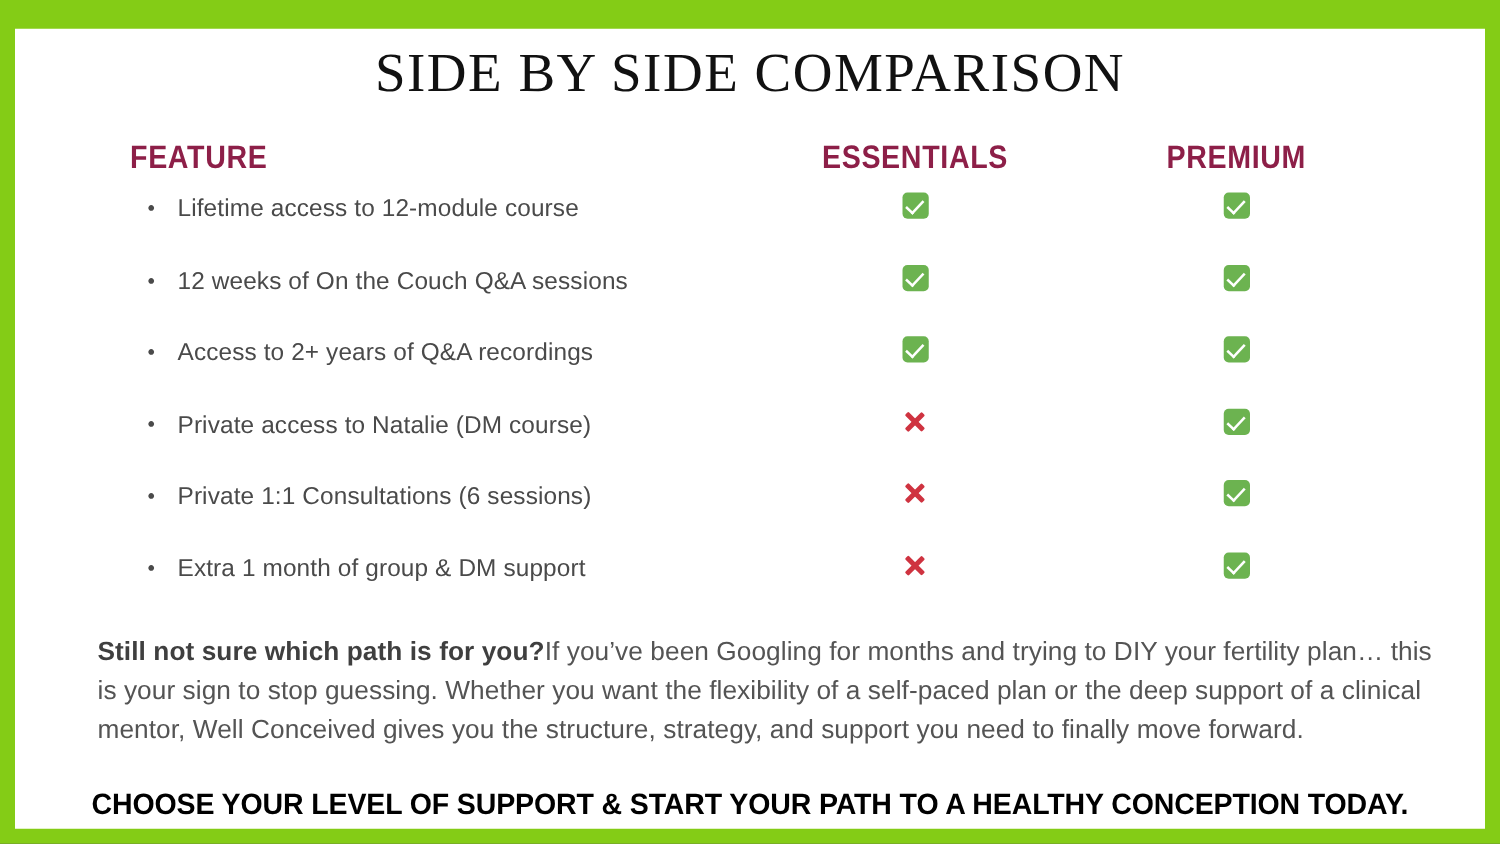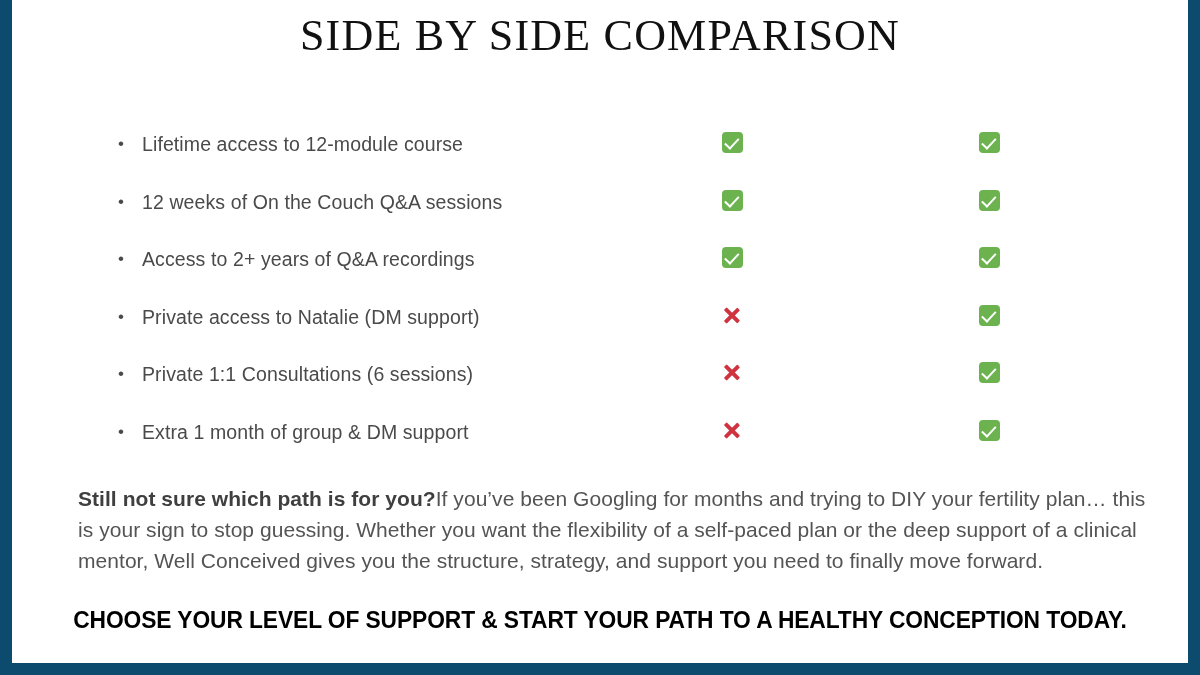--- a/index.html
+++ b/index.html
@@ -4,21 +4,21 @@
 <style>
   * { margin:0; padding:0; box-sizing:border-box; }
   html, body {
     width:1200px; height:675px;
     background:#4c4c4c;
     font-family:"Liberation Sans", sans-serif;
     overflow:hidden;
   }
   .slide-frame{
     position:absolute; left:0; top:0; width:1200px; height:675px;
-    background:#0c4a6e; padding:0 12px 12px 12px;
+    background:#84cc16; padding:23px 12px 12px 12px;
   }
   .slide{
     position:relative; width:100%; height:100%;
     background:#ffffff; overflow:hidden;
   }
 
   
   .title{
     position:absolute; left:0; right:0; top:10px;
     text-align:center;
@@ -134,20 +134,25 @@
   }
 </style>
 </head>
 <body>
 
 <div class="slide-frame">
   <div class="slide">
 
     <div class="title">SIDE BY SIDE COMPARISON</div>
 
+    <div class="headers">
+      <div class="col-head feature">FEATURE</div>
+      <div class="col-head essentials">ESSENTIALS</div>
+      <div class="col-head premium">PREMIUM</div>
+    </div>
 
     <div class="table" id="comparison-table">
         <div class="row">
           <div class="feat">
             <span class="bullet">•</span>
             <span class="ftext">Lifetime access to 12-module course</span>
           </div>
           <div class="mark ess"><span class="chk"></span></div>
           <div class="mark prem"><span class="chk"></span></div>
         </div>
@@ -163,21 +168,21 @@
           <div class="feat">
             <span class="bullet">•</span>
             <span class="ftext">Access to 2+ years of Q&amp;A recordings</span>
           </div>
           <div class="mark ess"><span class="chk"></span></div>
           <div class="mark prem"><span class="chk"></span></div>
         </div>
         <div class="row">
           <div class="feat">
             <span class="bullet">•</span>
-            <span class="ftext">Private access to Natalie (DM support)</span>
+            <span class="ftext">Private access to Natalie (DM course)</span>
           </div>
           <div class="mark ess"><span class="crs"></span></div>
           <div class="mark prem"><span class="chk"></span></div>
         </div>
         <div class="row">
           <div class="feat">
             <span class="bullet">•</span>
             <span class="ftext">Private 1:1 Consultations (6 sessions)</span>
           </div>
           <div class="mark ess"><span class="crs"></span></div>

